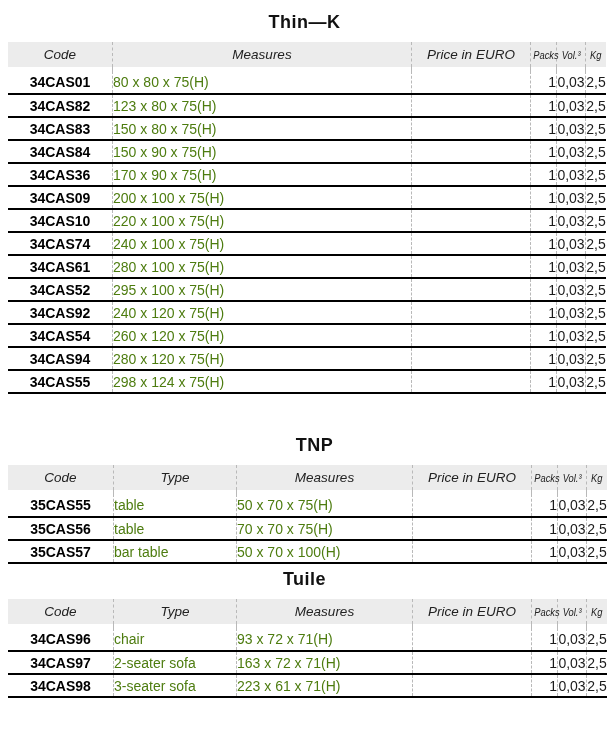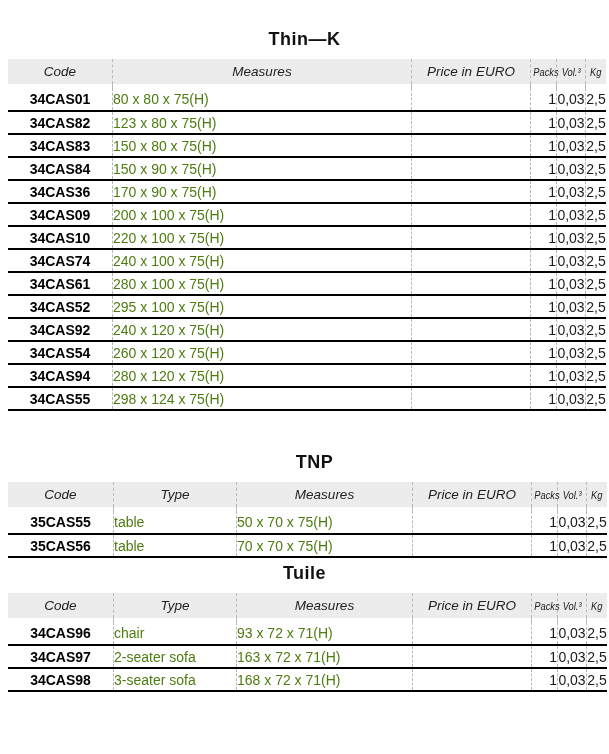--- a/index.html
+++ b/index.html
@@ -19,21 +19,21 @@
   .section { margin: 0; }
   .section-title {
     text-align: center;
     font-size: 18px;
     font-weight: bold;
     color: #111;
     letter-spacing: 0.5px;
     margin: 0 0 9px 0;
     padding-top: 5px;
   }
-  .sec-1 .section-title { padding-top: 21px; margin-top: 8px; }
+  .sec-1 .section-title { padding-top: 12px; }
   .sec-2 .section-title { padding-top: 41px; padding-left: 20px; }
   .sec-3 .section-title { }
 
   table.catalog {
     width: 593px;
     margin-left: 8px;
     border-collapse: collapse;
     table-layout: fixed;
   }
   table.catalog thead tr {
@@ -281,20 +281,29 @@
           </tr>
           <tr class="data-row">
             <td class="c-code">35CAS56</td>
             <td class="c-type">table</td>
             <td class="c-measures">70 x 70 x 75(H)</td>
             <td class="c-price"></td>
             <td class="c-packs">1</td>
             <td class="c-vol">0,03</td>
             <td class="c-kg">2,5</td>
           </tr>
+          <tr class="data-row">
+            <td class="c-code">35CAS57</td>
+            <td class="c-type">bar table</td>
+            <td class="c-measures">50 x 70 x 100(H)</td>
+            <td class="c-price"></td>
+            <td class="c-packs">1</td>
+            <td class="c-vol">0,03</td>
+            <td class="c-kg">2,5</td>
+          </tr>
         </tbody>
     </table>
   </div>
 
   <div class="section sec-3">
     <div class="section-title">Tuile</div>
     <table class="catalog table-typed">
       <thead>
           <tr>
             <th class="c-code">Code</th>
@@ -330,21 +339,21 @@
             <td class="c-type">2-seater sofa</td>
             <td class="c-measures">163 x 72 x 71(H)</td>
             <td class="c-price"></td>
             <td class="c-packs">1</td>
             <td class="c-vol">0,03</td>
             <td class="c-kg">2,5</td>
           </tr>
           <tr class="data-row">
             <td class="c-code">34CAS98</td>
             <td class="c-type">3-seater sofa</td>
-            <td class="c-measures">168 x 72 x 71(H)</td>
+            <td class="c-measures">223 x 61 x 71(H)</td>
             <td class="c-price"></td>
             <td class="c-packs">1</td>
             <td class="c-vol">0,03</td>
             <td class="c-kg">2,5</td>
           </tr>
         </tbody>
     </table>
   </div>
 
 </div>

